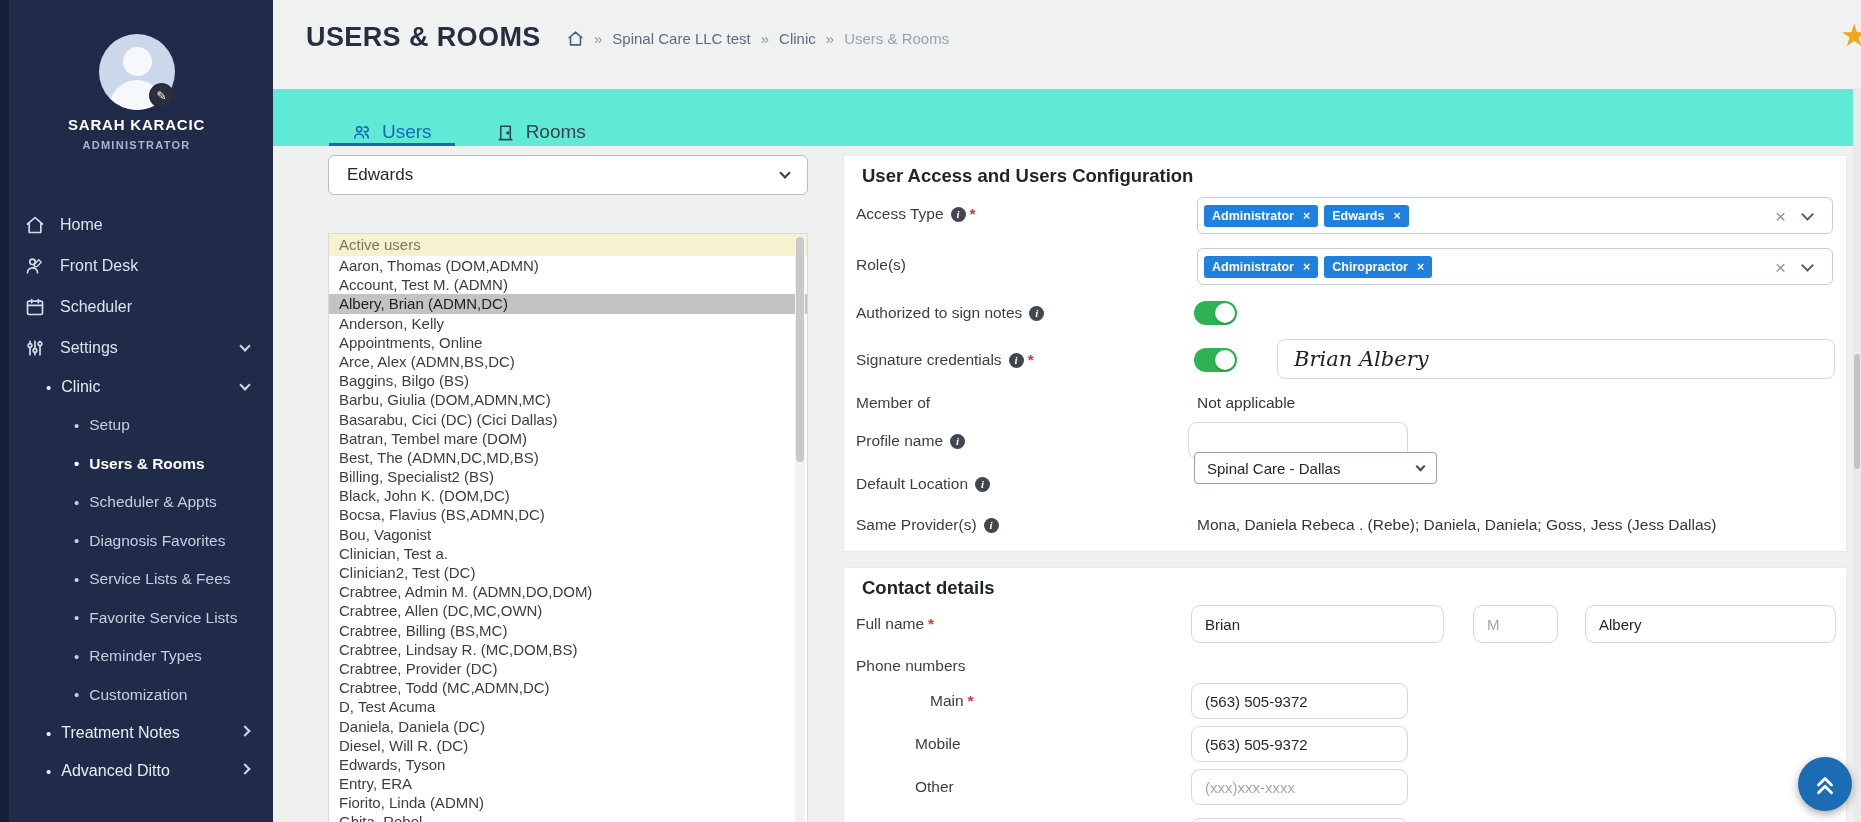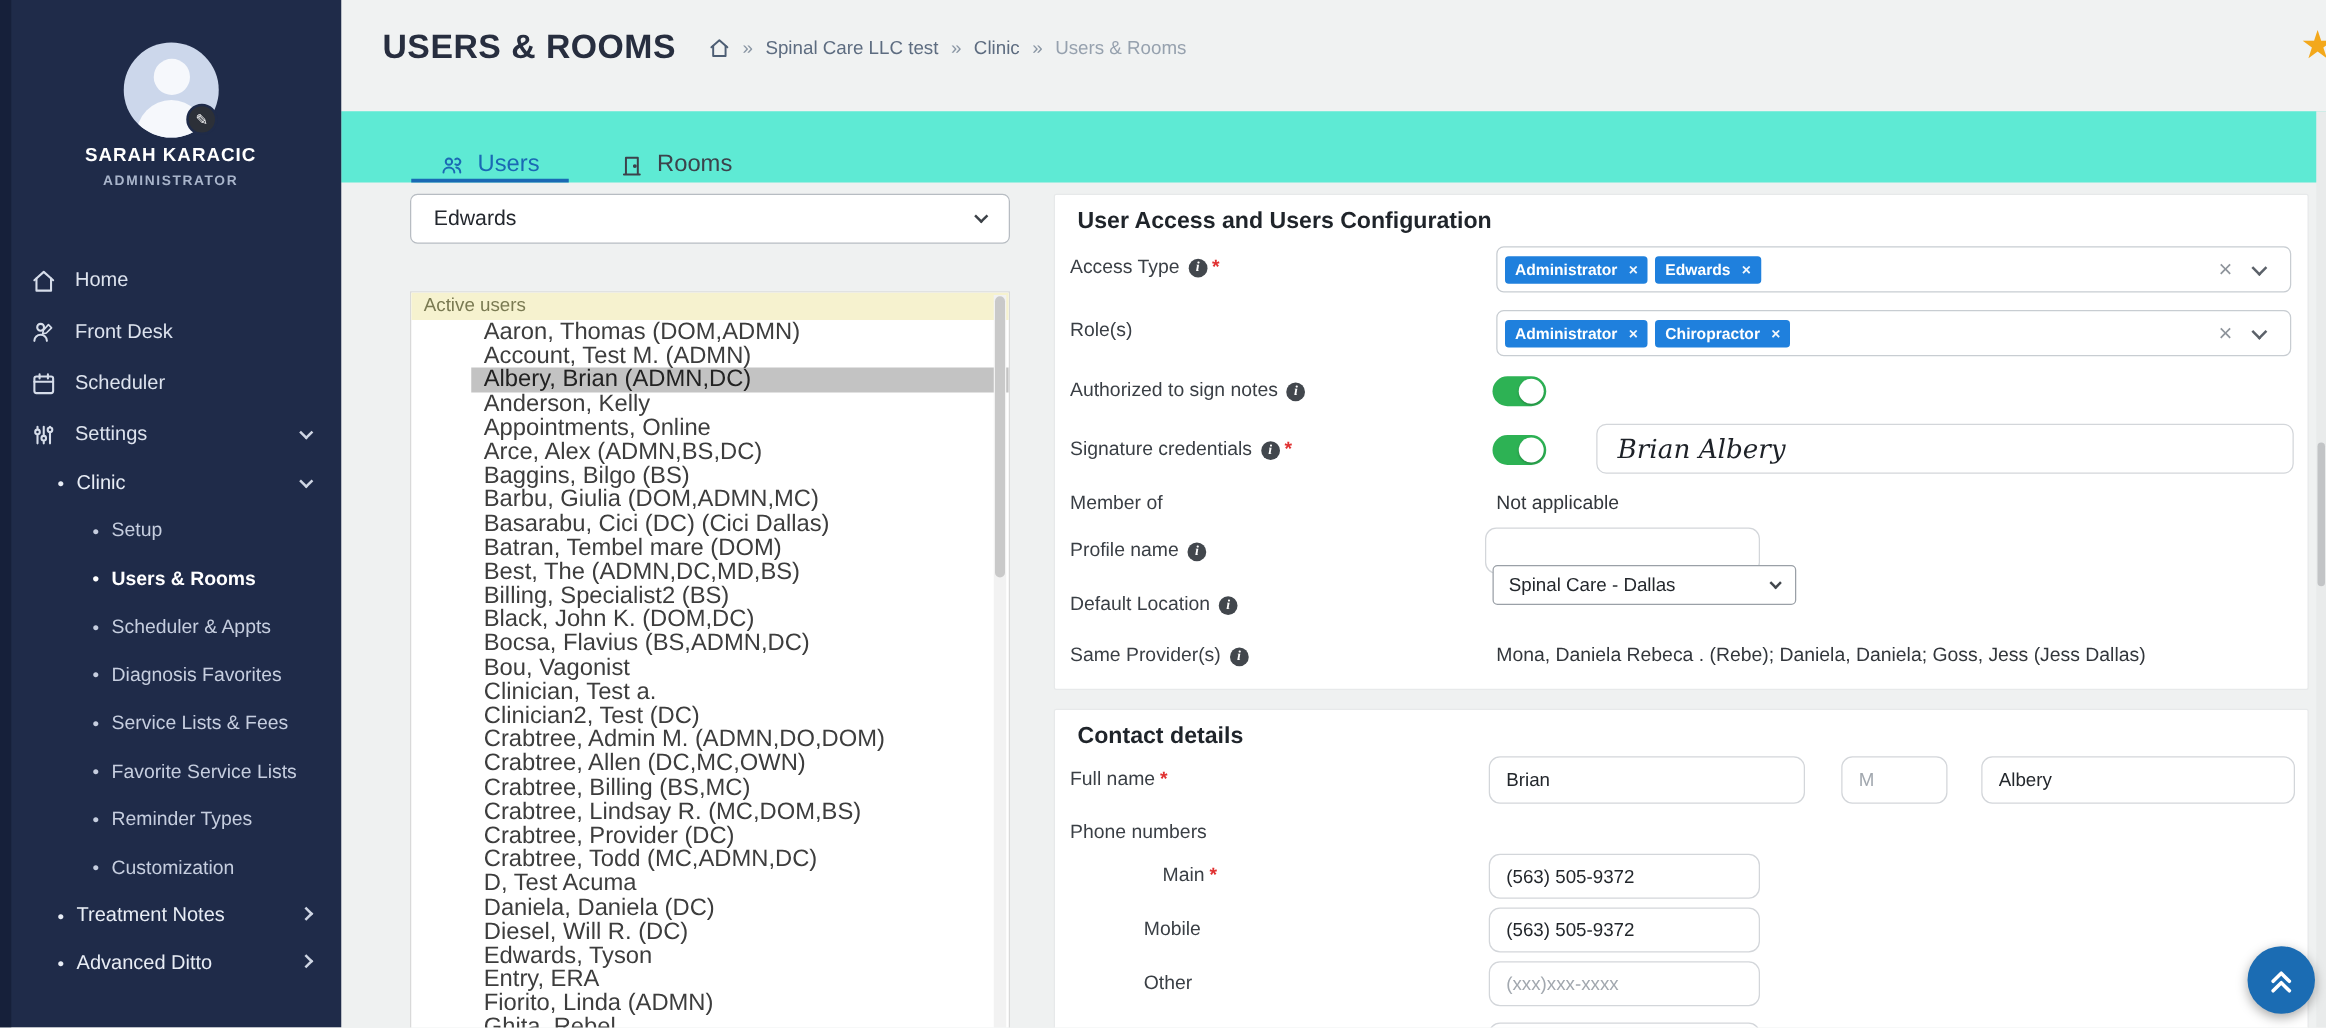--- a/index.html
+++ b/index.html
@@ -42,21 +42,21 @@
   .tabbar{position:absolute;left:273px;top:89px;right:0;height:57px;background:#5eead4;display:flex;align-items:flex-end;padding-left:56px;z-index:1;}
   .tab{display:flex;align-items:center;gap:11px;padding:0 23px;font-size:19px;color:#3c424b;cursor:pointer;border-bottom:3px solid transparent;margin-right:18px;}
   .tab svg{width:19px;height:19px;}
   .tab.active{color:#1a69b4;border-bottom-color:#1a69b4;}
 
   
   .filter-select{position:absolute;left:328px;top:155px;width:480px;height:40px;background:#fff;border:1px solid #b7bcc2;border-radius:6px;display:flex;align-items:center;padding:0 18px;font-size:17px;color:#23272e;cursor:pointer;}
   .filter-select .chev{margin-left:auto;border-color:#3c4147;width:8px;height:8px;margin-top:-4px;}
   .user-list{position:absolute;left:328px;top:233px;width:480px;height:600px;background:#fff;border:1px solid #d9d9d9;overflow:hidden;}
   .list-group-header{height:22px;line-height:22px;background:#f6f2cf;color:#7a7a52;font-size:15px;padding-left:10px;}
-  .list-item{height:19.2px;line-height:19.2px;font-size:19px;color:#3d3d3d;padding-left:10px;white-space:nowrap;cursor:pointer;margin-left:48px;}
+  .list-item{height:19.2px;line-height:19.2px;font-size:15px;color:#3d3d3d;padding-left:10px;white-space:nowrap;cursor:pointer;}
   .list-item.selected{background:#c3c3c3;color:#222;}
   .list-scrollbar{position:absolute;top:2px;right:2px;bottom:2px;width:10px;background:#f2f2f2;cursor:pointer;}
   .list-thumb{position:absolute;top:1px;left:1px;width:8px;height:225px;background:#c9c9c9;border-radius:4px;}
 
   
   .card{position:absolute;left:843px;width:1004px;background:#fff;border:1px solid #e7e9ea;border-radius:2px;}
   .card1{top:155px;height:397px;}
   .card2{top:567px;height:300px;}
   .card-title{position:absolute;left:18px;top:9px;font-size:18.5px;font-weight:bold;color:#1f242a;}
   .frow-label{position:absolute;left:12px;display:flex;align-items:center;gap:7px;font-size:15.5px;color:#3a3f45;height:20px;}

